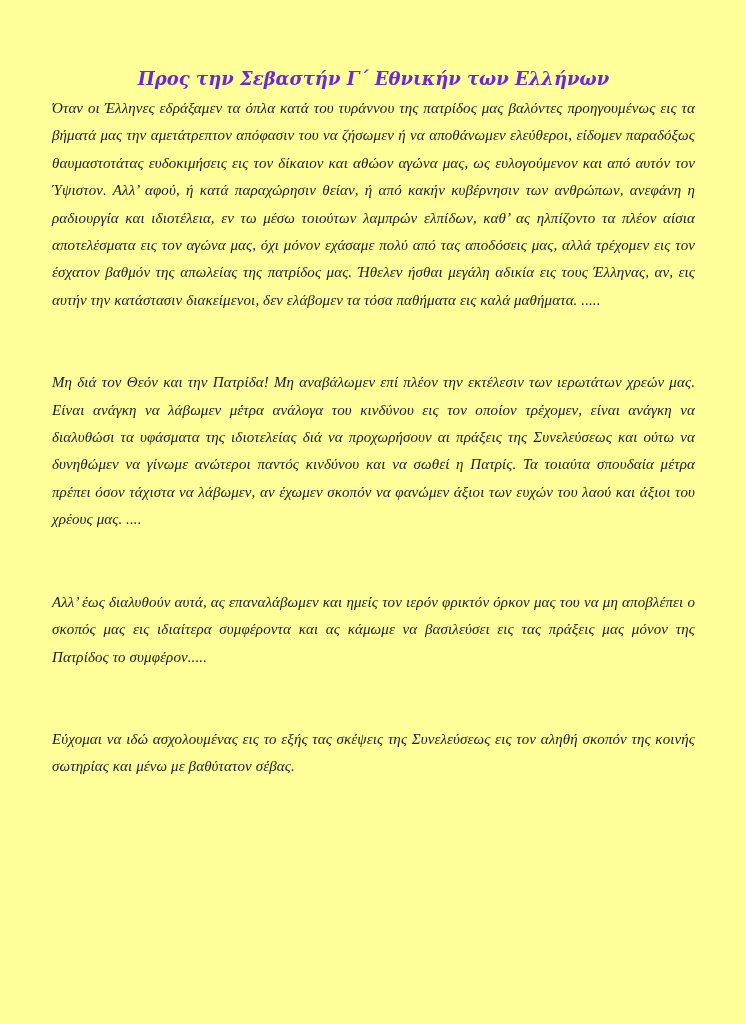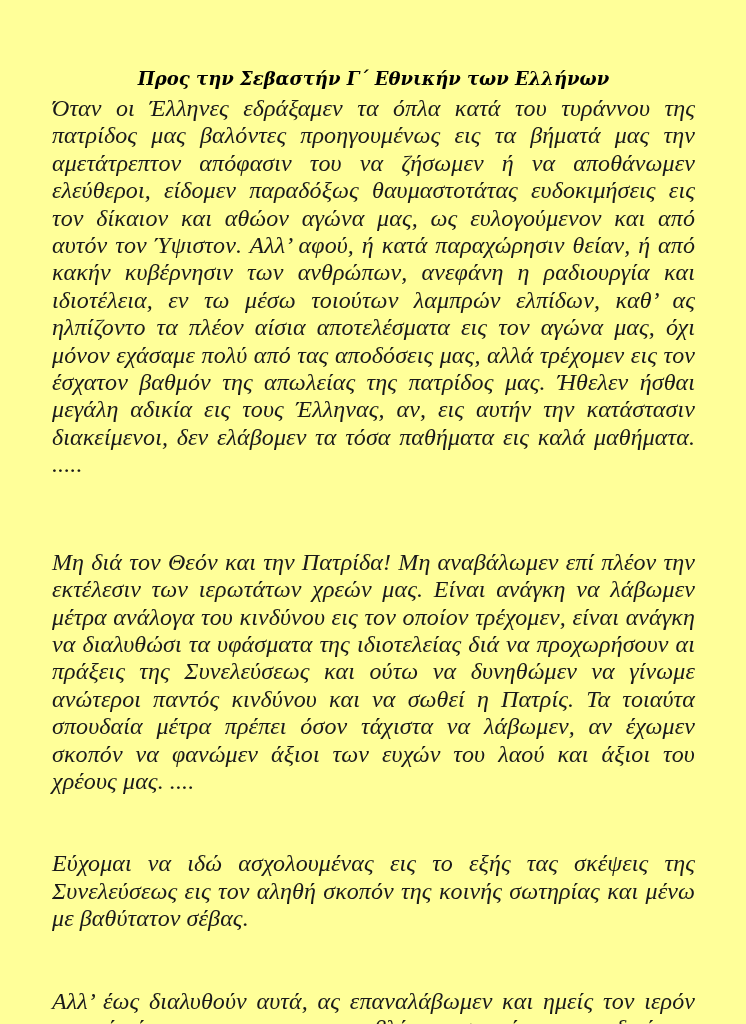--- a/index.html
+++ b/index.html
@@ -22,43 +22,43 @@
       width: 643px;
     }
     .title {
       font-family: "DejaVu Serif", "Liberation Serif", serif;
       font-style: italic;
       font-weight: bold;
       font-size: 18px;
       line-height: 25px;
       text-align: center;
       margin: 0 0 4px 0;
-      color: #000000;
+      color: #6d28d9;
     }
     .title span { display: block; }
     .para {
       font-family: "Liberation Serif", "DejaVu Serif", serif;
       font-style: italic;
-      font-size: 24px;
+      font-size: 15px;
       line-height: 27.4px;
       text-align: justify;
       text-align-last: left;
       margin: 0;
       letter-spacing: 0.1px;
       color: #1a1a1a;
     }
     .p1 { margin-top: 0; }
-    .p2 { margin-top: 70px; }
+    .p2 { margin-top: 55px; }
     .p3 { margin-top: 55px; }
     .p4 { margin-top: 55px; }
   </style>
 </head>
 <body>
 
 <div class="page">
   <h1 class="title">
     <span>Προς την Σεβαστήν Γ΄ Εθνικήν των Ελλήνων</span>
   </h1>
   <p class="para p1">Όταν οι Έλληνες εδράξαμεν τα όπλα κατά του τυράννου της πατρίδος μας βαλόντες προηγουμένως εις τα βήματά μας την αμετάτρεπτον απόφασιν του να ζήσωμεν ή να αποθάνωμεν ελεύθεροι, είδομεν παραδόξως θαυμαστοτάτας ευδοκιμήσεις εις τον δίκαιον και αθώον αγώνα μας, ως ευλογούμενον και από αυτόν τον Ύψιστον. Αλλ’ αφού, ή κατά παραχώρησιν θείαν, ή από κακήν κυβέρνησιν των ανθρώπων, ανεφάνη η ραδιουργία και ιδιοτέλεια, εν τω μέσω τοιούτων λαμπρών ελπίδων, καθ’ ας ηλπίζοντο τα πλέον αίσια αποτελέσματα εις τον αγώνα μας, όχι μόνον εχάσαμε πολύ από τας αποδόσεις μας, αλλά τρέχομεν εις τον έσχατον βαθμόν της απωλείας της πατρίδος μας. Ήθελεν ήσθαι μεγάλη αδικία εις τους Έλληνας, αν, εις αυτήν την κατάστασιν διακείμενοι, δεν ελάβομεν τα τόσα παθήματα εις καλά μαθήματα. .....</p>
   <p class="para p2">Μη διά τον Θεόν και την Πατρίδα! Μη αναβάλωμεν επί πλέον την εκτέλεσιν των ιερωτάτων χρεών μας. Είναι ανάγκη να λάβωμεν μέτρα ανάλογα του κινδύνου εις τον οποίον τρέχομεν, είναι ανάγκη να διαλυθώσι τα υφάσματα της ιδιοτελείας διά να προχωρήσουν αι πράξεις της Συνελεύσεως και ούτω να δυνηθώμεν να γίνωμε ανώτεροι παντός κινδύνου και να σωθεί η Πατρίς. Τα τοιαύτα σπουδαία μέτρα πρέπει όσον τάχιστα να λάβωμεν, αν έχωμεν σκοπόν να φανώμεν άξιοι των ευχών του λαού και άξιοι του χρέους μας. ....</p>
+  <p class="para p3">Αλλ’ έως διαλυθούν αυτά, ας επαναλάβωμεν και ημείς τον ιερόν φρικτόν όρκον μας του να μη αποβλέπει ο σκοπός μας εις ιδιαίτερα συμφέροντα και ας κάμωμε να βασιλεύσει εις τας πράξεις μας μόνον της Πατρίδος το συμφέρον.....</p>
   <p class="para p4">Εύχομαι να ιδώ ασχολουμένας εις το εξής τας σκέψεις της Συνελεύσεως εις τον αληθή σκοπόν της κοινής σωτηρίας και μένω με βαθύτατον σέβας.</p>
-  <p class="para p3">Αλλ’ έως διαλυθούν αυτά, ας επαναλάβωμεν και ημείς τον ιερόν φρικτόν όρκον μας του να μη αποβλέπει ο σκοπός μας εις ιδιαίτερα συμφέροντα και ας κάμωμε να βασιλεύσει εις τας πράξεις μας μόνον της Πατρίδος το συμφέρον.....</p>
 </div>
 
 </body></html>

